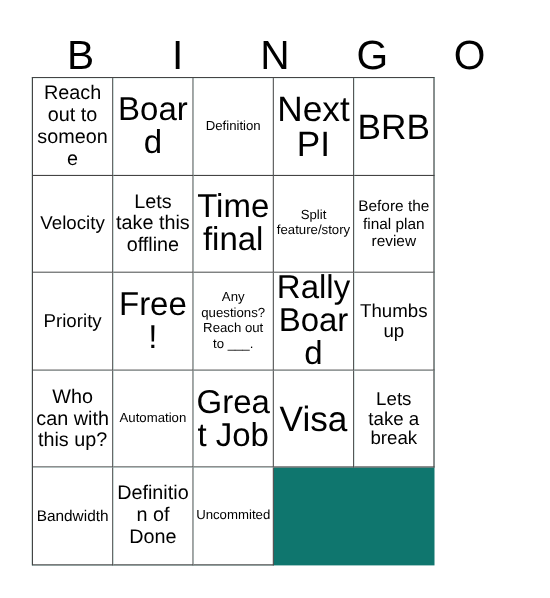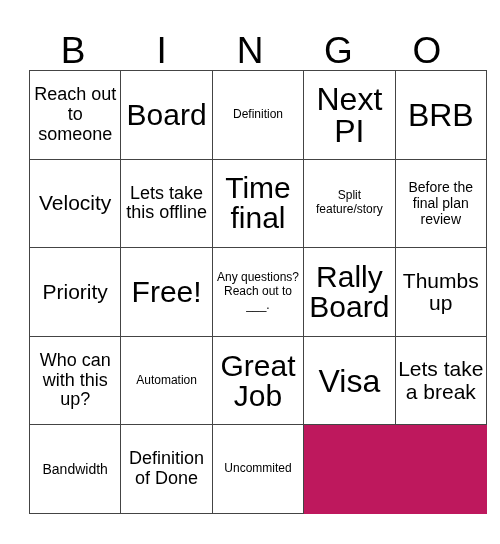--- a/index.html
+++ b/index.html
@@ -36,29 +36,29 @@
     line-height: 1;
     font-weight: 400;
     letter-spacing: 0px;
     color: #000000;
     padding-bottom: 1px;
   }
   #grid {
     position: absolute;
     left: 29px;
     top: 70px;
-    width: 458px;
+    width: 366px;
     height: 444px;
     display: grid;
     grid-template-columns: repeat(5, 1fr);
     grid-template-rows: repeat(5, 1fr);
     border-top: 1px solid #444444;
     border-left: 1px solid #444444;
     box-sizing: border-box;
-    background: #be185d;
+    background: #0f766e;
   }
   .cell {
     border-right: 1px solid #444444;
     border-bottom: 1px solid #444444;
     box-sizing: border-box;
     display: flex;
     align-items: center;
     justify-content: center;
     text-align: center;
     padding: 1px 2px;
@@ -68,21 +68,21 @@
   .cell-text {
     display: block;
     width: 100%;
     line-height: 1.04;
     white-space: pre-line;
     word-break: break-word;
   }
   
   .fs-xl  { font-size: 32px; line-height: 1.0; }
   .fs-lg  { font-size: 30px; line-height: 1.0; }
-  .fs-md  { font-size: 21px; line-height: 1.06; }
+  .fs-md  { font-size: 17px; line-height: 1.06; }
   .fs-sm  { font-size: 18px; line-height: 1.1; }
   .fs-xs  { font-size: 14px; line-height: 1.15; }
   .fs-xxs { font-size: 12px; line-height: 1.16; }
 </style>
 </head>
 <body>
 
 <div id="card">
 
   <div id="header-row">

